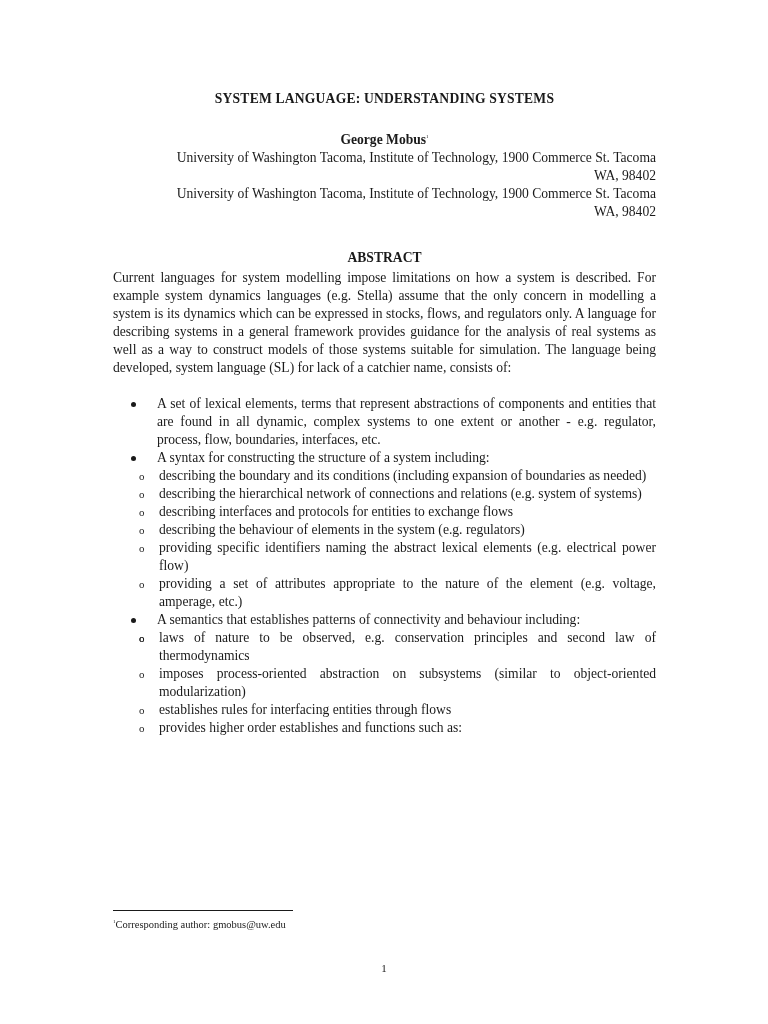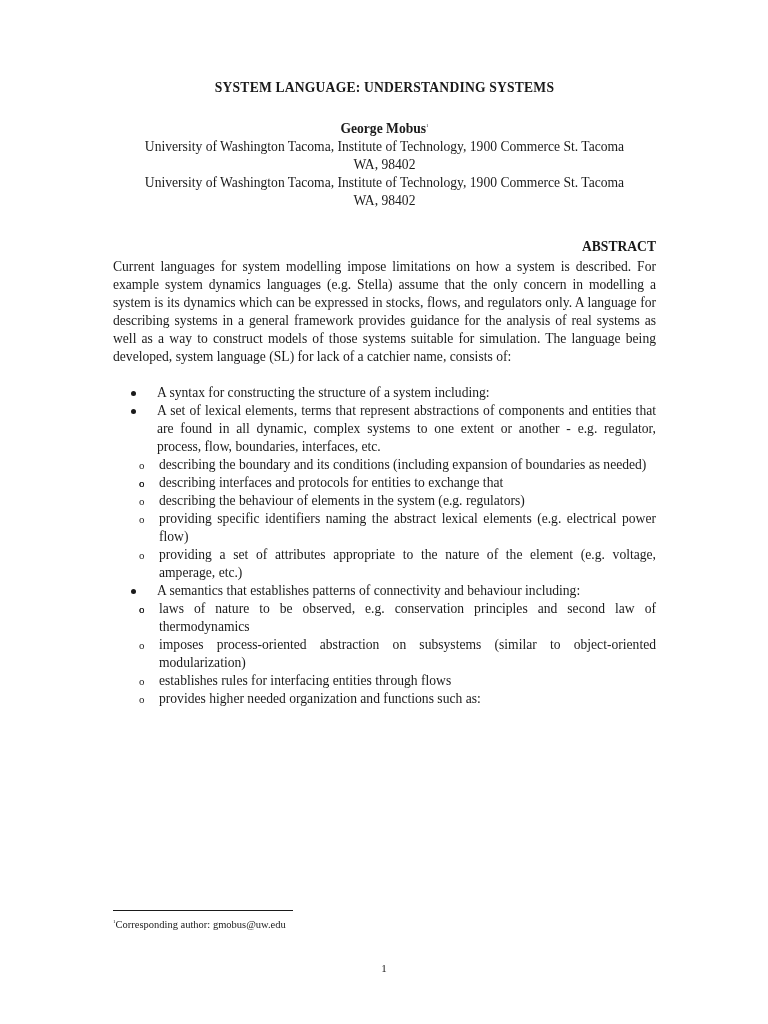--- a/index.html
+++ b/index.html
@@ -7,44 +7,44 @@
     width: 768px; height: 1024px;
     background: #ffffff;
     color: #1a1a1a;
     font-family: "Liberation Serif", "DejaVu Serif", serif;
     position: relative;
     overflow: hidden;
   }
   .page {
     position: absolute;
     left: 113px;
-    top: 79px;
+    top: 90px;
     width: 543px;
     font-size: 13.6px;
     line-height: 18px;
   }
   .title {
     text-align: center;
     font-weight: bold;
     font-size: 13.6px;
     letter-spacing: 0.2px;
     margin: 0 0 20px 0;
     line-height: 18px;
   }
   .author-name {
     text-align: center;
     font-weight: bold;
     margin: 0;
   }
   .affil {
-    text-align: center;
+    text-align: right;
     margin: 0;
   }
   .abstract-heading {
-    text-align: right;
+    text-align: center;
     font-weight: bold;
     margin: 28px 0 2px 0;
   }
   .abstract-text {
     text-align: justify;
     margin: 0 0 18px 0;
   }
   ul.l1 {
     list-style: none;
     margin: 0; padding: 0;
@@ -125,46 +125,46 @@
 
   <p class="affil">University of Washington Tacoma, Institute of Technology, 1900 Commerce St. Tacoma</p>
   <p class="affil">WA, 98402</p>
 
   <p class="abstract-heading">ABSTRACT</p>
   <p class="abstract-text">Current languages for system modelling impose limitations on how a system is described. For example system dynamics languages (e.g. Stella) assume that the only concern in modelling a system is its dynamics which can be expressed in stocks, flows, and regulators only. A language for describing systems in a general framework provides guidance for the analysis of real systems as well as a way to construct models of those systems suitable for simulation. The language being developed, system language (SL) for lack of a catchier name, consists of:</p>
 
   <ul class="l1">
     <li>
       <span class="b1"></span>
-      <span>A syntax for constructing the structure of a system including:</span>
+      <span>A set of lexical elements, terms that represent abstractions of components and entities that are found in all dynamic, complex systems to one extent or another - e.g. regulator, process, flow, boundaries, interfaces, etc.</span>
     </li>
     <li>
       <span class="b1"></span>
-      <span>A set of lexical elements, terms that represent abstractions of components and entities that are found in all dynamic, complex systems to one extent or another - e.g. regulator, process, flow, boundaries, interfaces, etc.</span>
+      <span>A syntax for constructing the structure of a system including:</span>
     </li>
   </ul>
   <ul class="l2">
     <li><span class="b2">o</span><span>describing the boundary and its conditions (including expansion of boundaries as needed)</span></li>
-    <li><span class="b2">o</span></li>
-    <li><span class="b2">o</span><span>describing interfaces and protocols for entities to exchange that</span></li>
+    <li><span class="b2">o</span><span>describing the hierarchical network of connections and relations (e.g. system of systems)</span></li>
+    <li><span class="b2">o</span><span>describing interfaces and protocols for entities to exchange flows</span></li>
     <li><span class="b2">o</span><span>describing the behaviour of elements in the system (e.g. regulators)</span></li>
     <li><span class="b2">o</span><span>providing specific identifiers naming the abstract lexical elements (e.g. electrical power flow)</span></li>
     <li><span class="b2">o</span><span>providing a set of attributes appropriate to the nature of the element (e.g. voltage, amperage, etc.)</span></li>
   </ul>
   <ul class="l1">
     <li>
       <span class="b1"></span>
       <span>A semantics that establishes patterns of connectivity and behaviour including:</span>
     </li>
   </ul>
   <ul class="l2">
     <li><span class="b2">o</span></li>
     <li><span class="b2">o</span><span>laws of nature to be observed, e.g. conservation principles and second law of thermodynamics</span></li>
     <li><span class="b2">o</span><span>imposes process-oriented abstraction on subsystems (similar to object-oriented modularization)</span></li>
     <li><span class="b2">o</span><span>establishes rules for interfacing entities through flows</span></li>
-    <li><span class="b2">o</span><span>provides higher needed organization and functions such as:</span></li>
+    <li><span class="b2">o</span><span>provides higher order establishes and functions such as:</span></li>
   </ul>
 </div>
 
 <div class="footnote-rule"></div>
 <div class="footnote"><sup>1</sup><span>Corresponding author: gmobus@uw.edu</span></div>
 
 <div class="page-number">1</div>
 
 </body></html>

